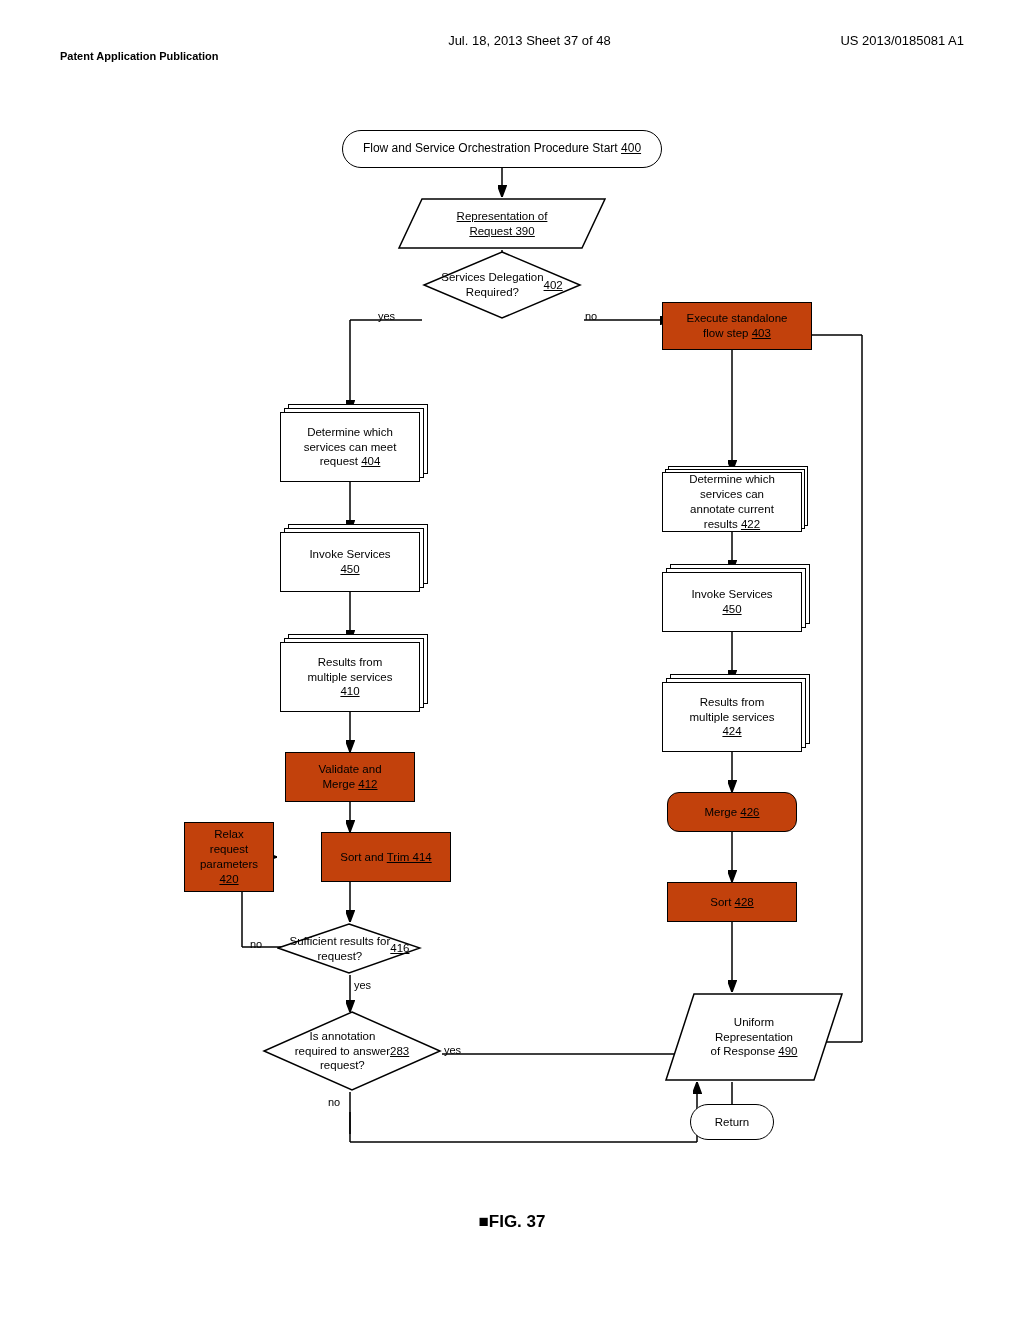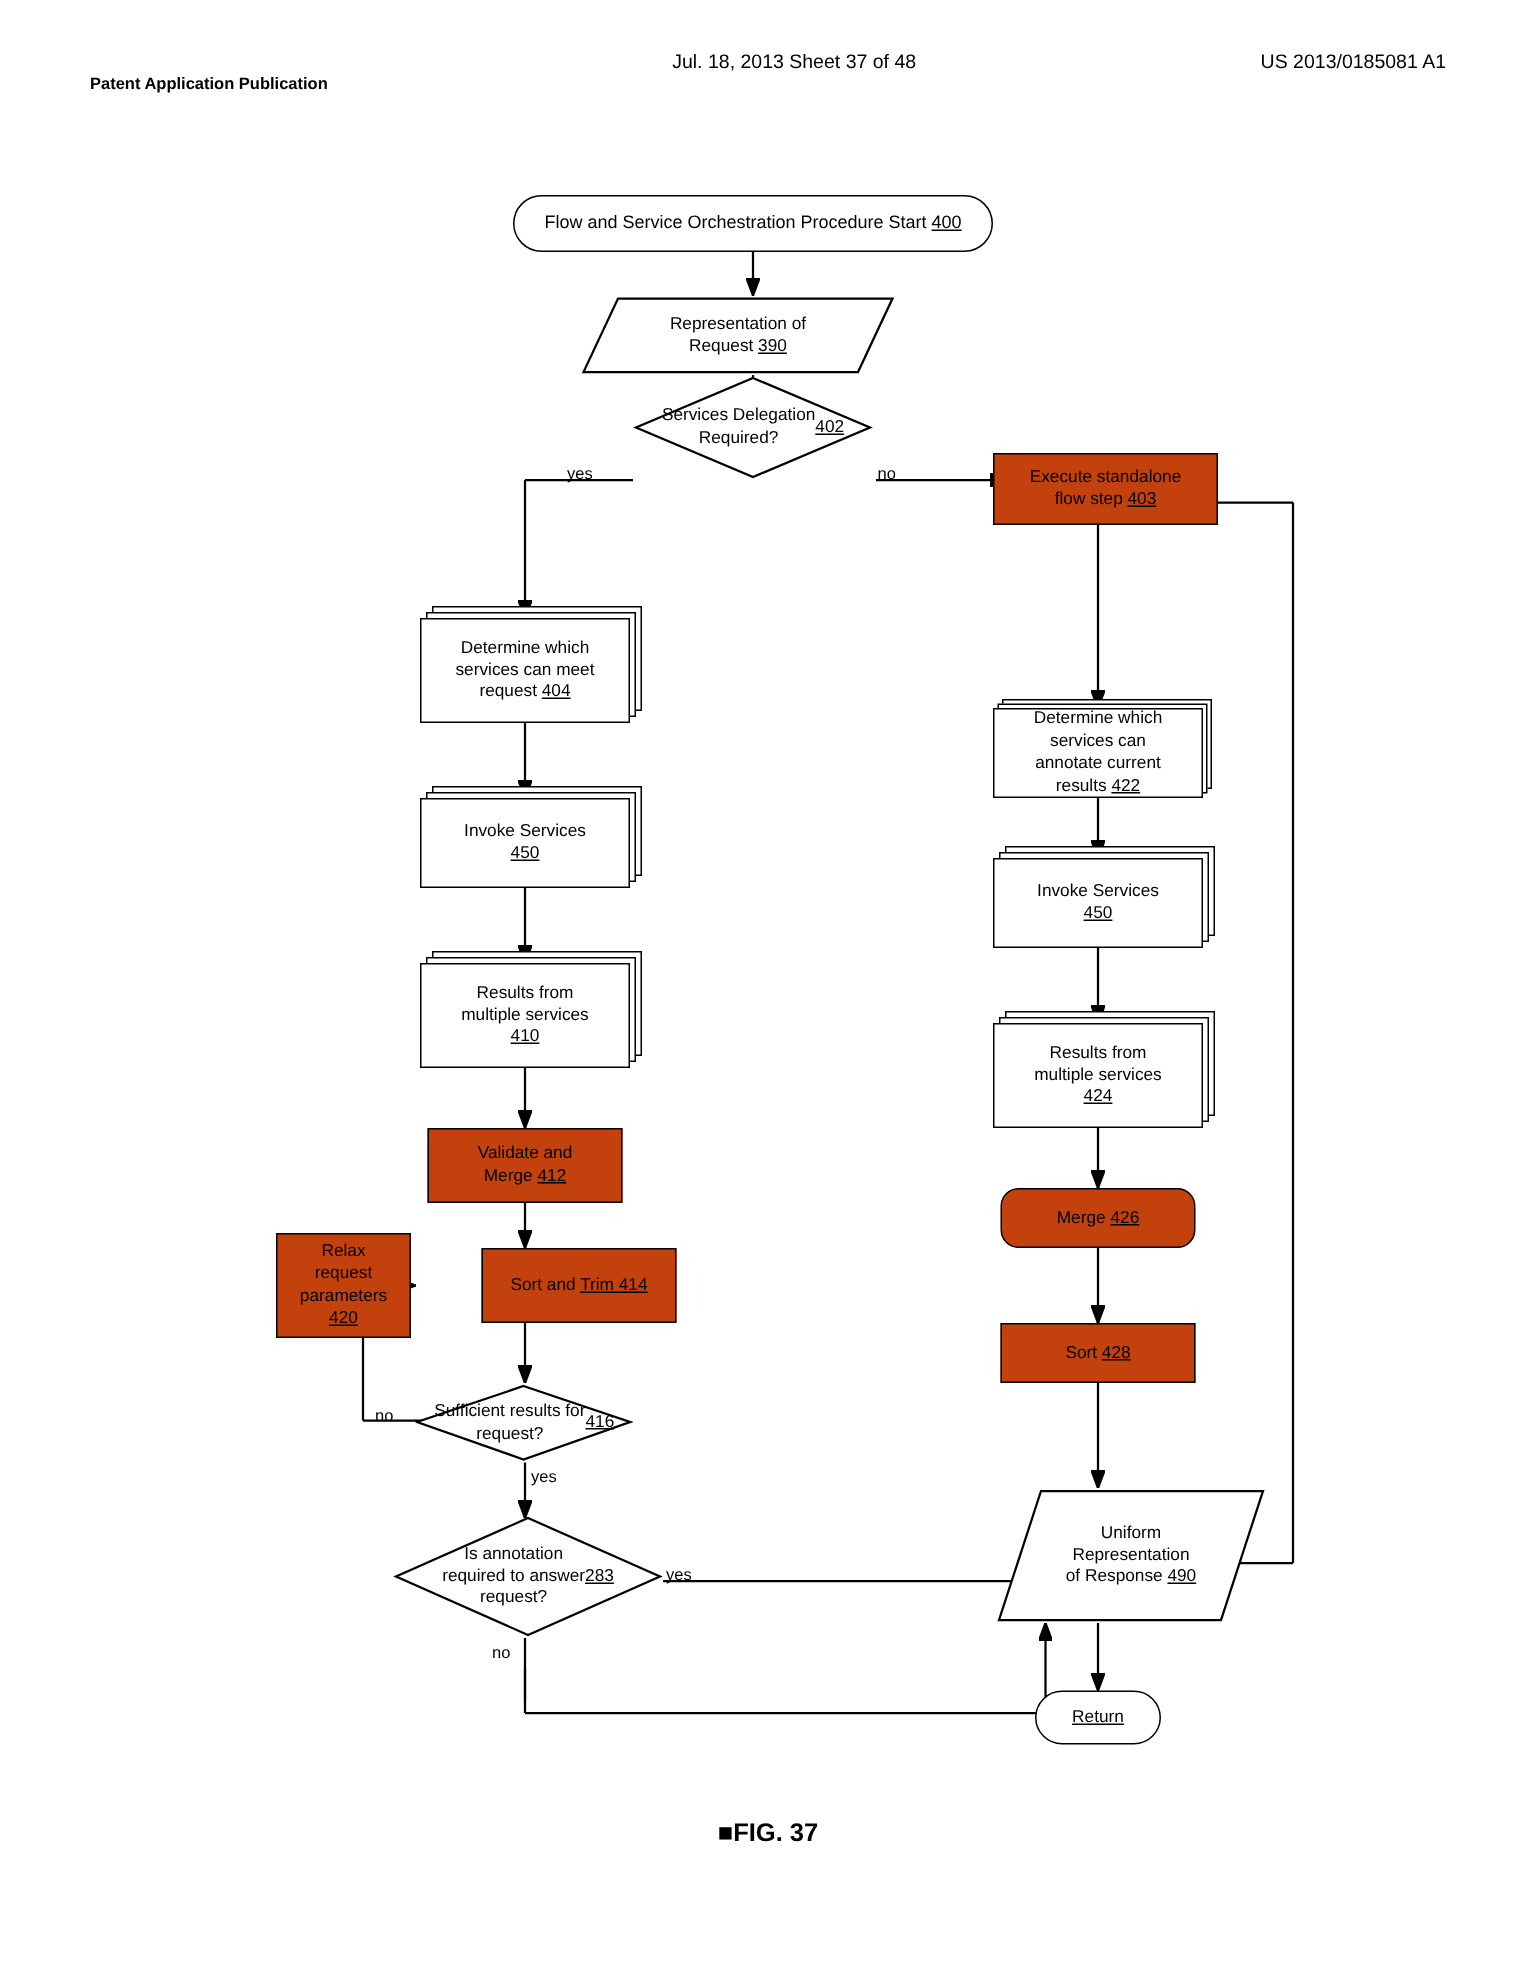--- a/index.html
+++ b/index.html
@@ -230,21 +230,21 @@
       <line x1="730" y1="940" x2="675" y2="940" marker-end="url(#arrowhead)"></line>
 
     </svg>
 
     <div class="fc-node fc-rounded" style="left:210px; top:28px; width:320px; height:38px;">
       <span style="font-size:12px;">
         Flow and Service Orchestration Procedure Start <span class="underline">400</span>
       </span>
     </div>
 
-    <div class="fc-parallelogram" style="left:255px; top:95px; width:210px; height:53px;">
+    <div class="fc-parallelogram" style="left:265px; top:95px; width:210px; height:53px;text-decoration:underline;">
       <svg width="210" height="53">
         <polygon points="25,2 208,2 185,51 2,51" fill="white" stroke="black" stroke-width="1.5"></polygon>
       </svg>
       <span class="fc-parallelogram-text">
         Representation of<br>Request <span class="underline">390</span>
       </span>
     </div>
 
     <div class="fc-diamond-wrap" style="left:290px; top:148px; width:160px; height:70px;">
       <svg width="160" height="70">
@@ -383,21 +383,21 @@
 
     <div class="fc-parallelogram" style="left:532px; top:890px; width:180px; height:90px;align-items:center;">
       <svg width="180" height="90">
         <polygon points="30,2 178,2 150,88 2,88" fill="white" stroke="black" stroke-width="1.5"></polygon>
       </svg>
       <span class="fc-parallelogram-text">
         Uniform<br>Representation<br>of Response <span class="underline">490</span>
       </span>
     </div>
 
-    <div class="fc-node fc-rounded" style="left:558px; top:1025px; width:84px; height:36px;text-decoration:underline;">
+    <div class="fc-node fc-rounded" style="left:558px; top:1002px; width:84px; height:36px;">
       <span>Return</span>
     </div>
 
   </div>
 
   <div class="figure-caption" style="margin-top:10px; margin-bottom:30px;">■FIG. 37</div>
 
 </div>
 
 </body></html>

